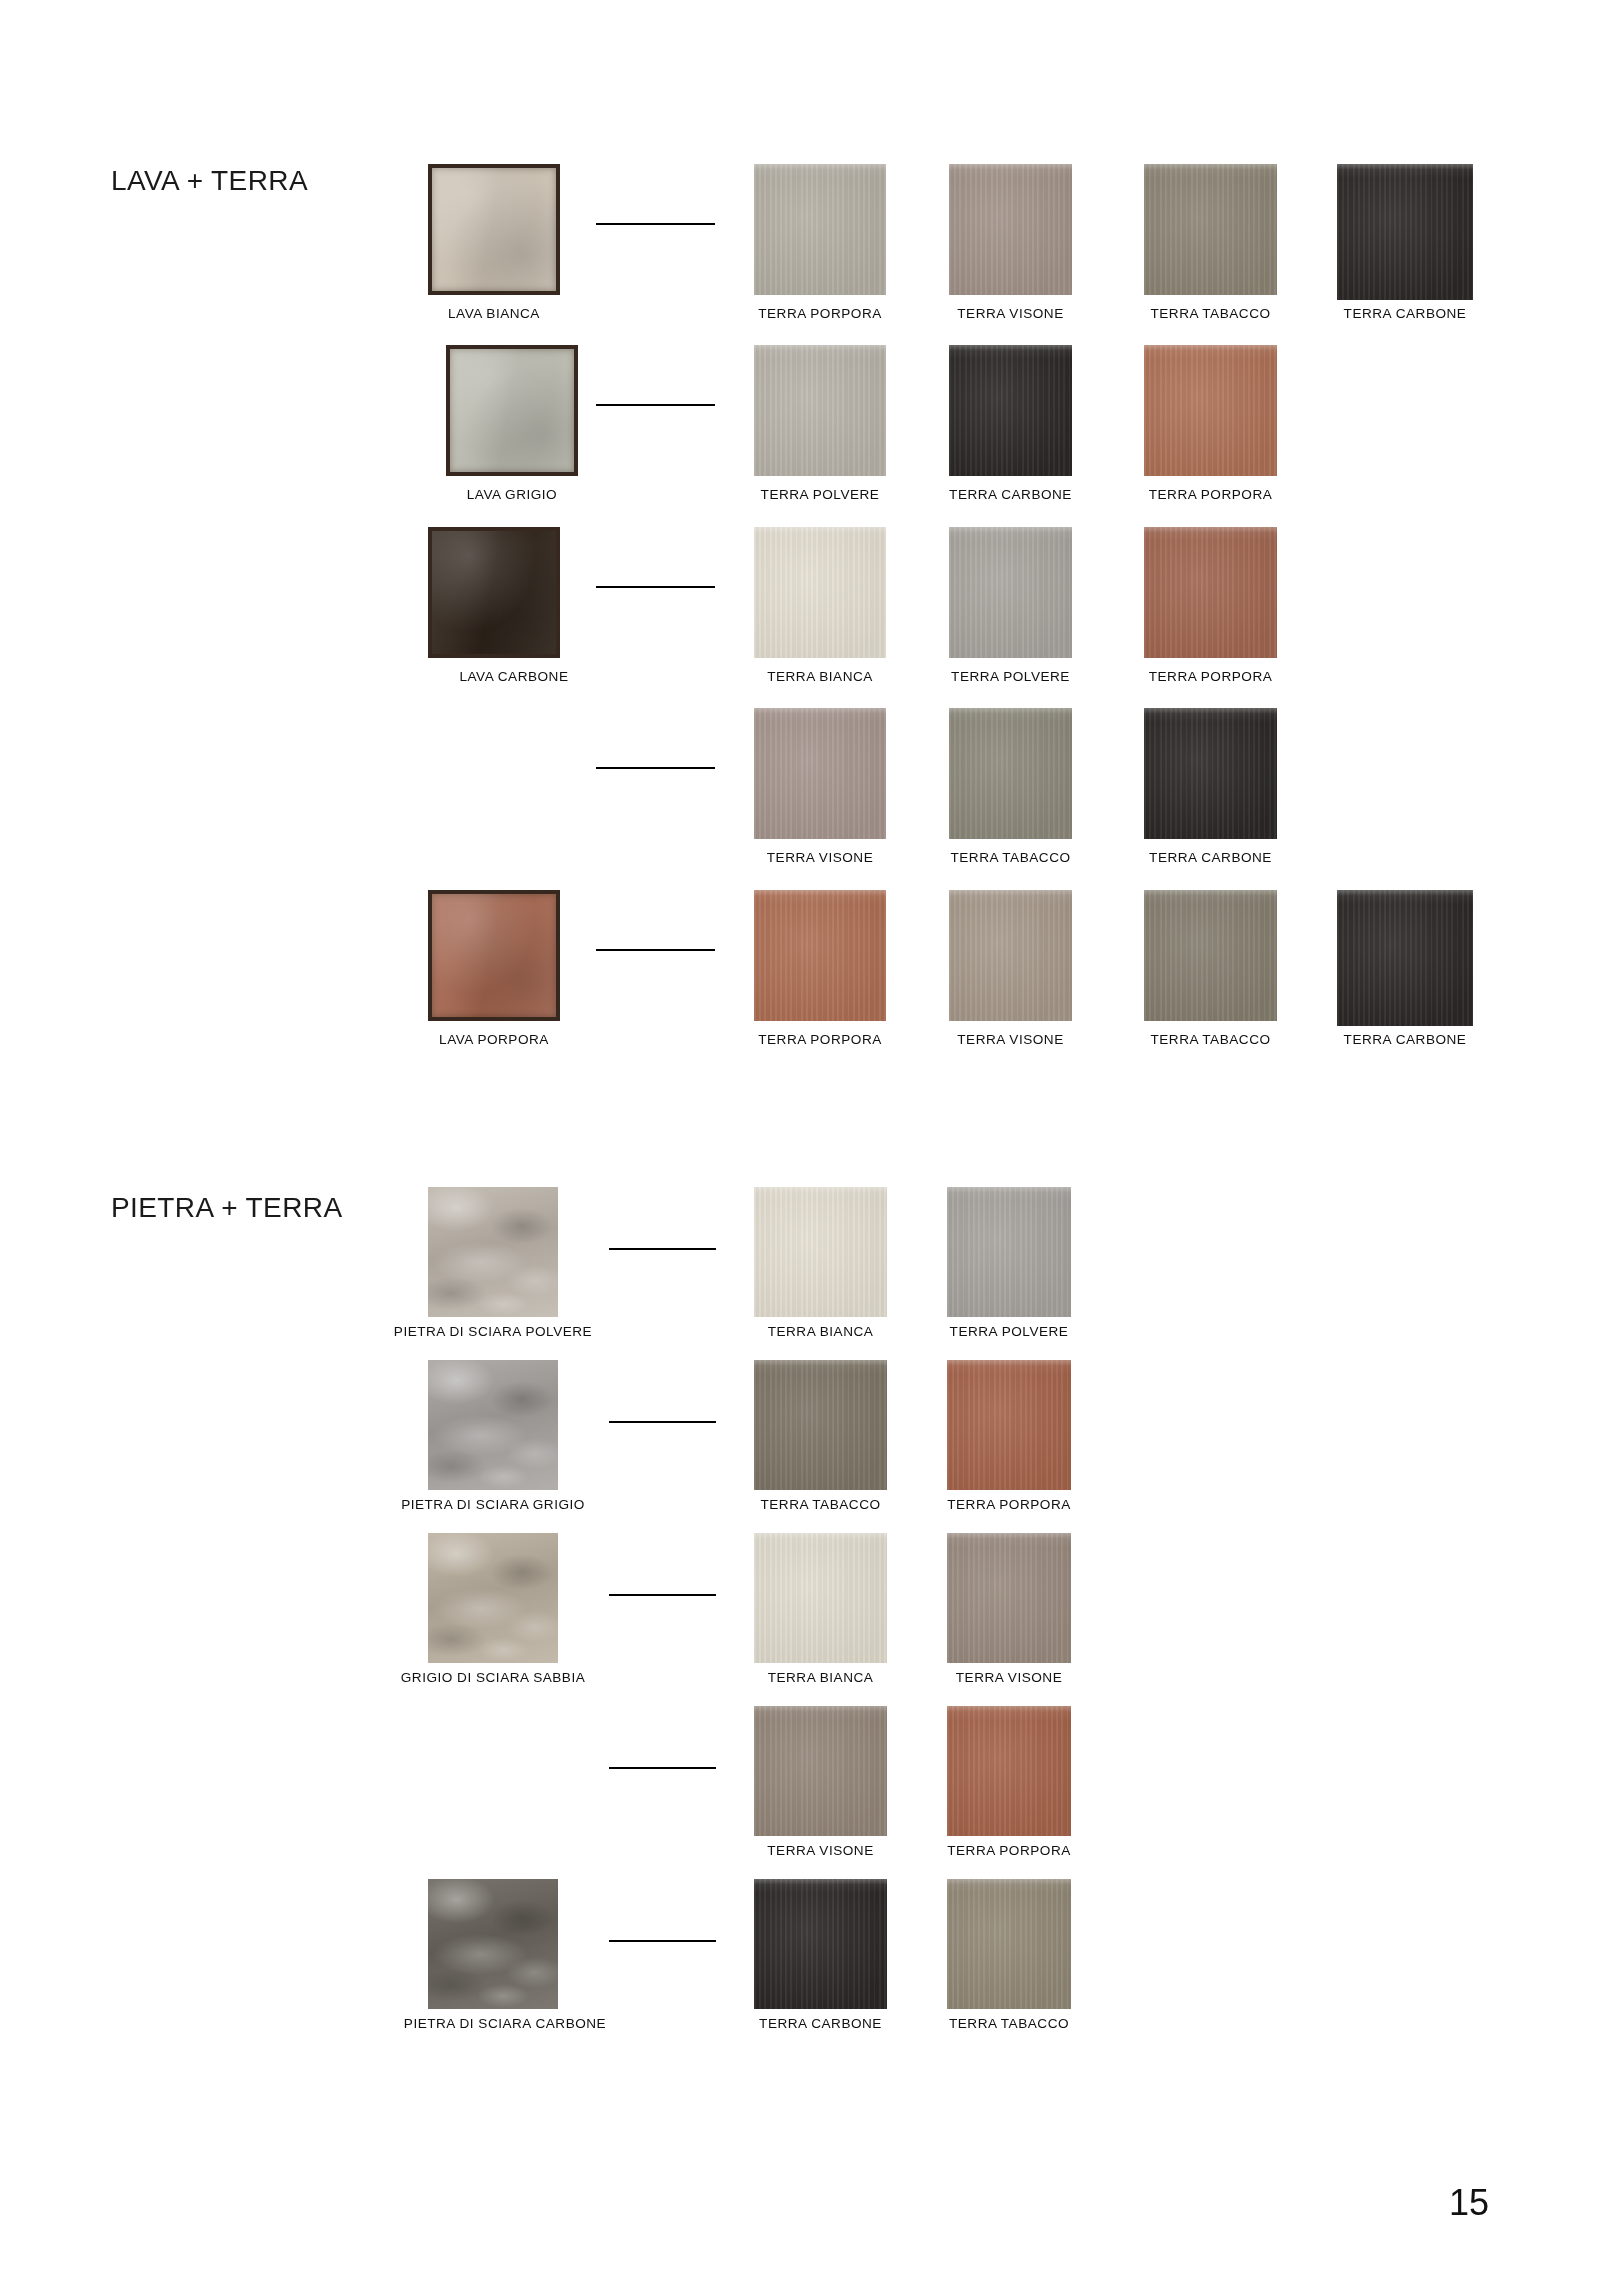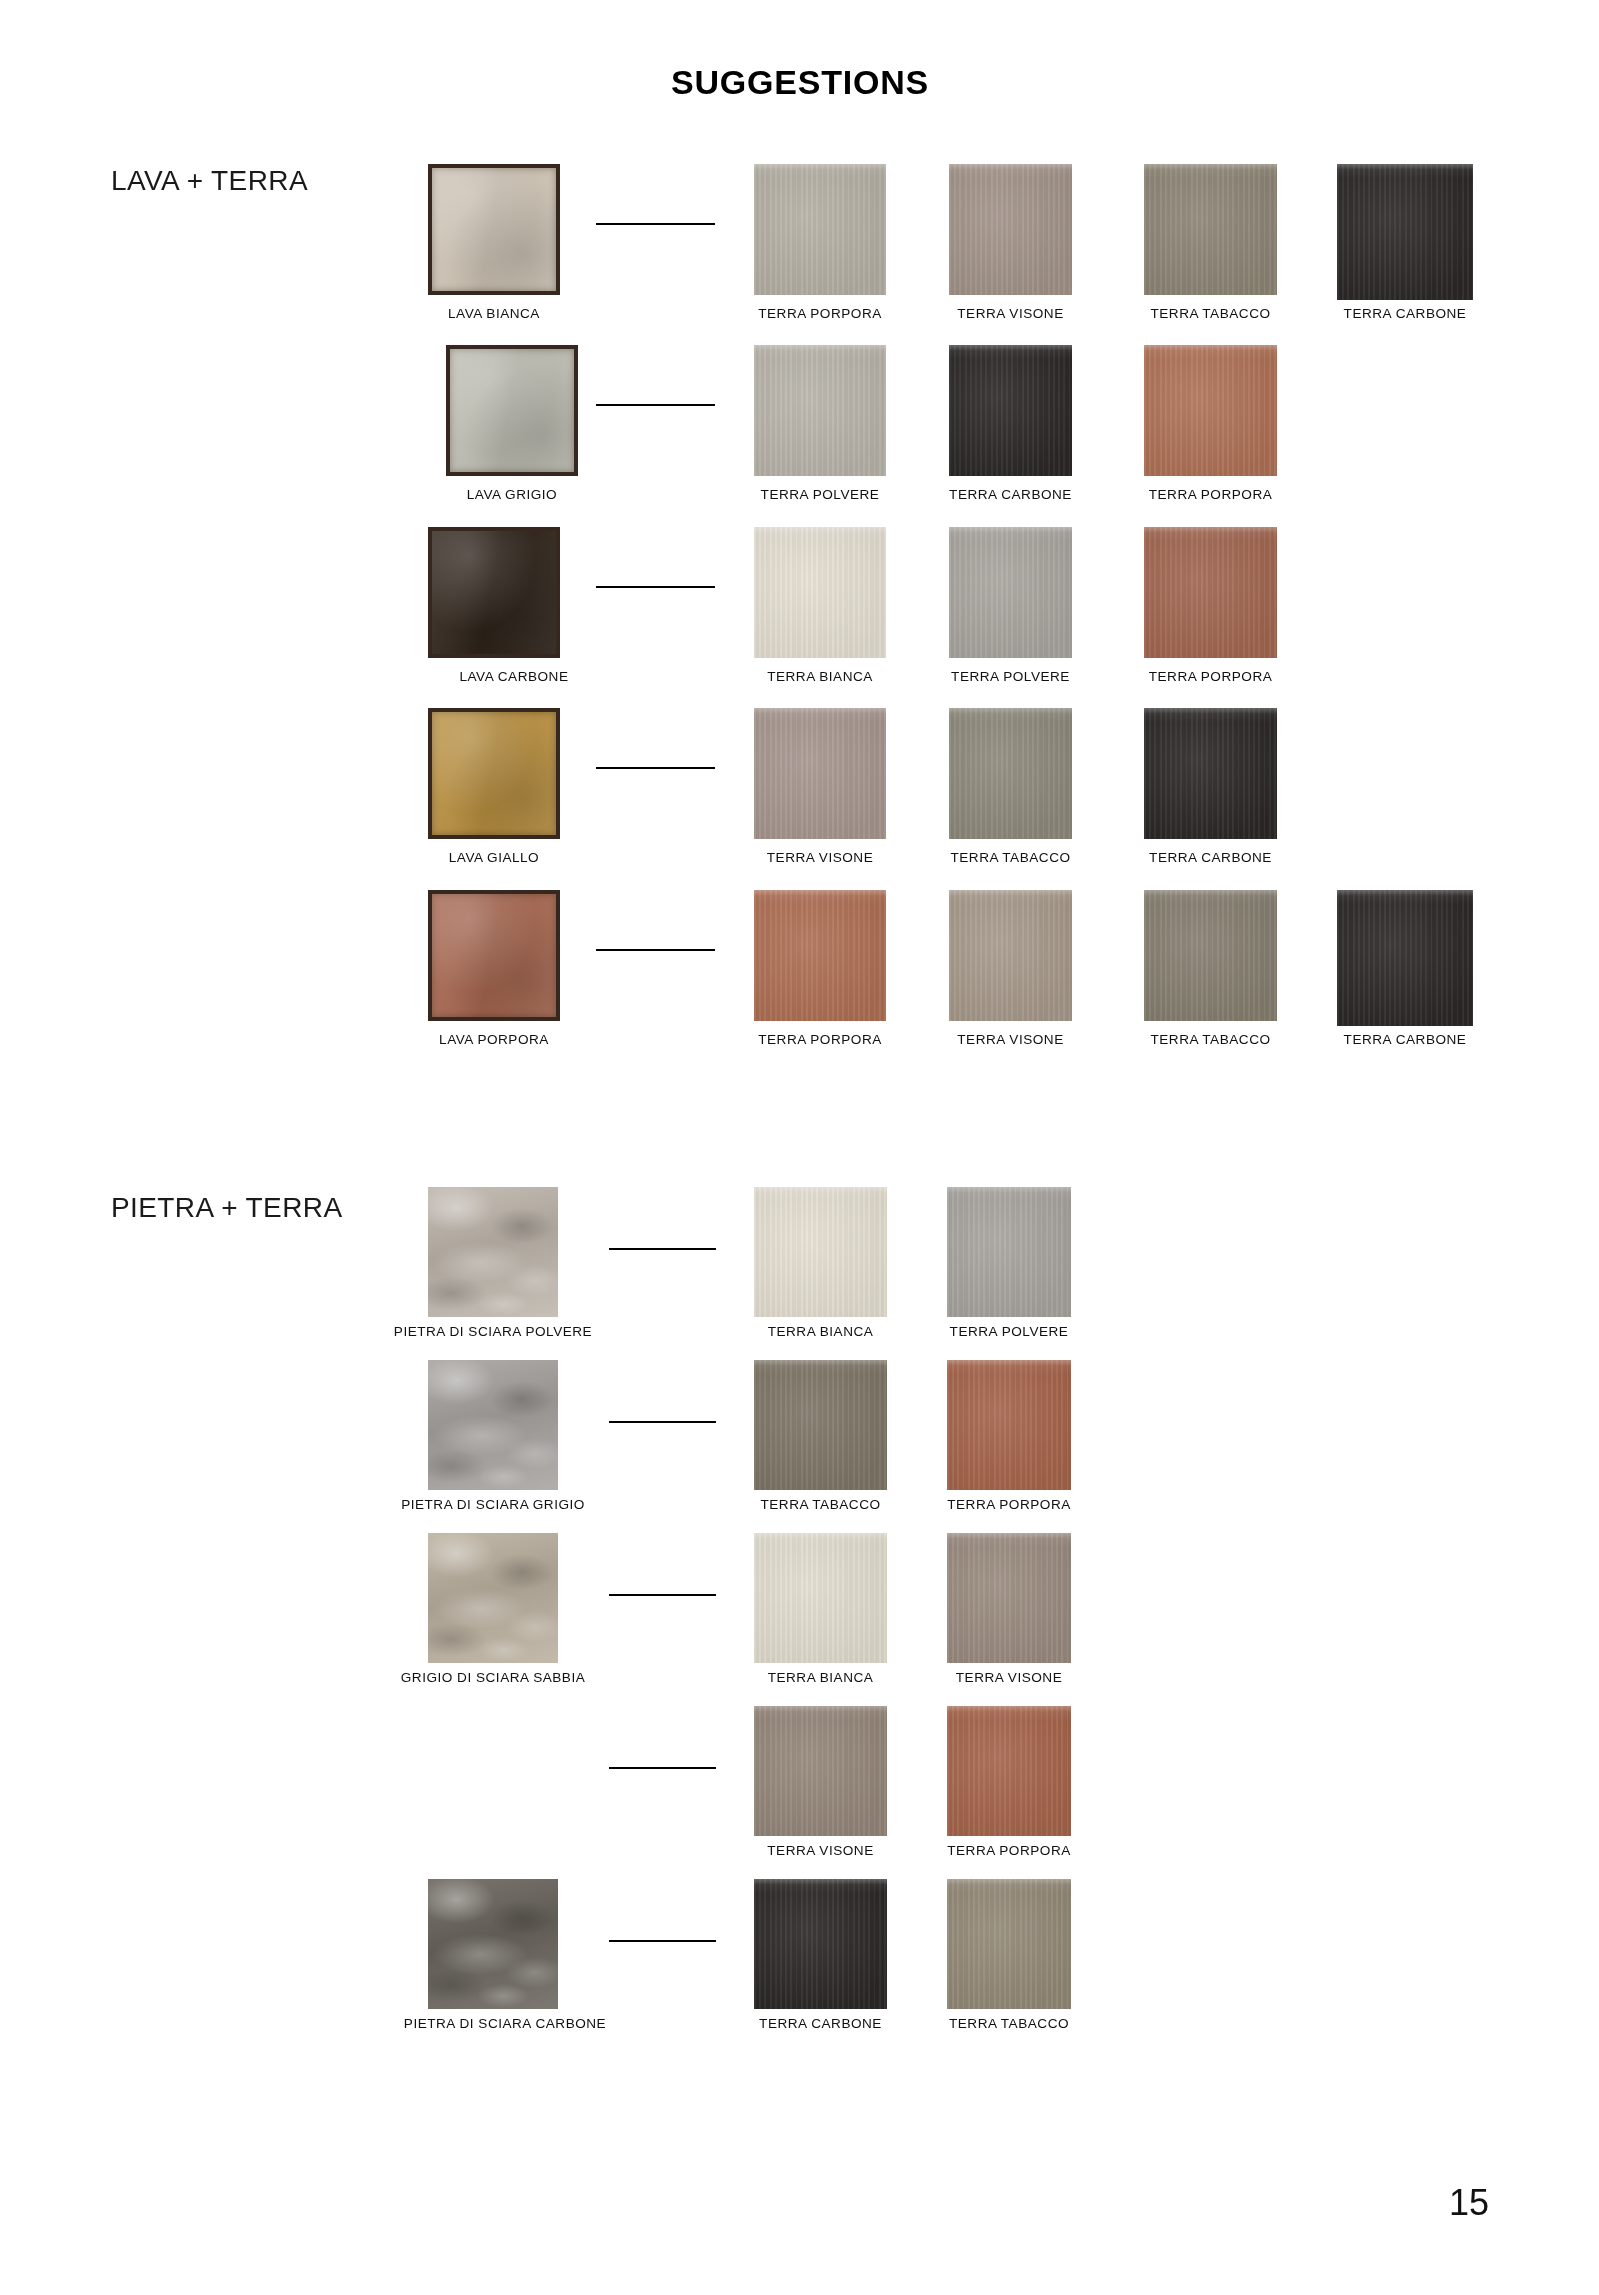--- a/index.html
+++ b/index.html
@@ -130,21 +130,20 @@
     font-size: 36px;
     font-weight: 400;
     color: #111111;
   }
 </style>
 </head>
 <body>
 
 <div class="page">
 
-  <div class="page-title">SUGGESTIONS</div>
 
   <div id="sections-root">
       <div class="section" style="top: 152px;">
         <div class="section-label" style="top: 13px;">LAVA + TERRA</div>
         <div class="row" style="top: 0px;">
           <div class="cell" style="left: 428px; width: 132px;">
             <div class="swatch framed" style="width: 132px; height: 131px; margin-top: 11.7px; background: rgb(205, 195, 180);">
               <div class="grain"></div>
             </div>
             <div class="swatch-label" style="top: 154px;">LAVA BIANCA</div>
@@ -223,26 +222,20 @@
             <div class="swatch-label" style="top: 154px;">TERRA POLVERE</div>
           </div>
           <div class="cell" style="left: 1144px; width: 133px;">
             <div class="swatch plain" style="width: 133px; height: 131px; margin-top: 11.7px; background: rgb(162, 103, 81);">
               <div class="grain"></div>
             </div>
             <div class="swatch-label" style="top: 154px;">TERRA PORPORA</div>
           </div>
         </div>
         <div class="row" style="top: 544px;">
-          <div class="cell" style="left: 428px; width: 132px;">
-            <div class="swatch framed" style="width: 132px; height: 131px; margin-top: 11.7px; background: rgb(183, 142, 63);">
-              <div class="grain"></div>
-            </div>
-            <div class="swatch-label" style="top: 154px;">LAVA GIALLO</div>
-          </div>
           <div class="connector" style="left: 596px; width: 119px; top: 71px;"></div>
           <div class="cell" style="left: 754px; width: 132px;">
             <div class="swatch plain" style="width: 132px; height: 131px; margin-top: 11.7px; background: rgb(168, 151, 144);">
               <div class="grain"></div>
             </div>
             <div class="swatch-label" style="top: 154px;">TERRA VISONE</div>
           </div>
           <div class="cell" style="left: 949px; width: 123px;">
             <div class="swatch plain" style="width: 123px; height: 131px; margin-top: 11.7px; background: rgb(142, 138, 124);">
               <div class="grain"></div>

